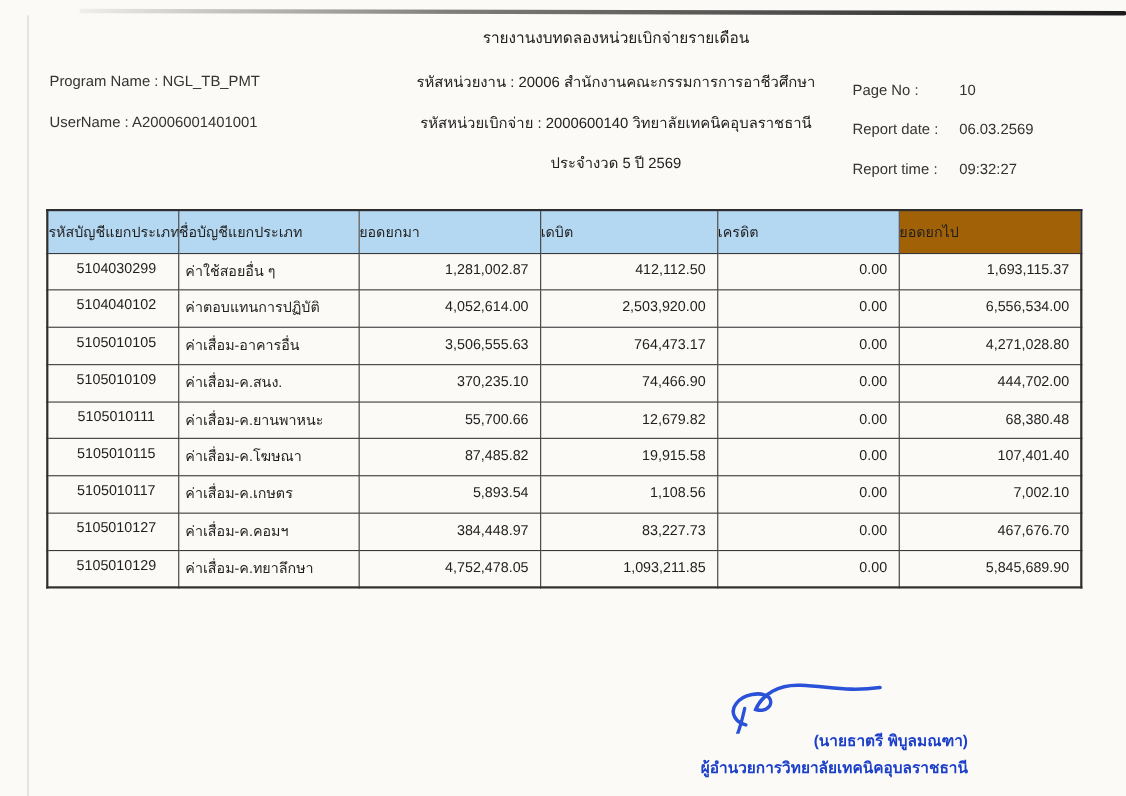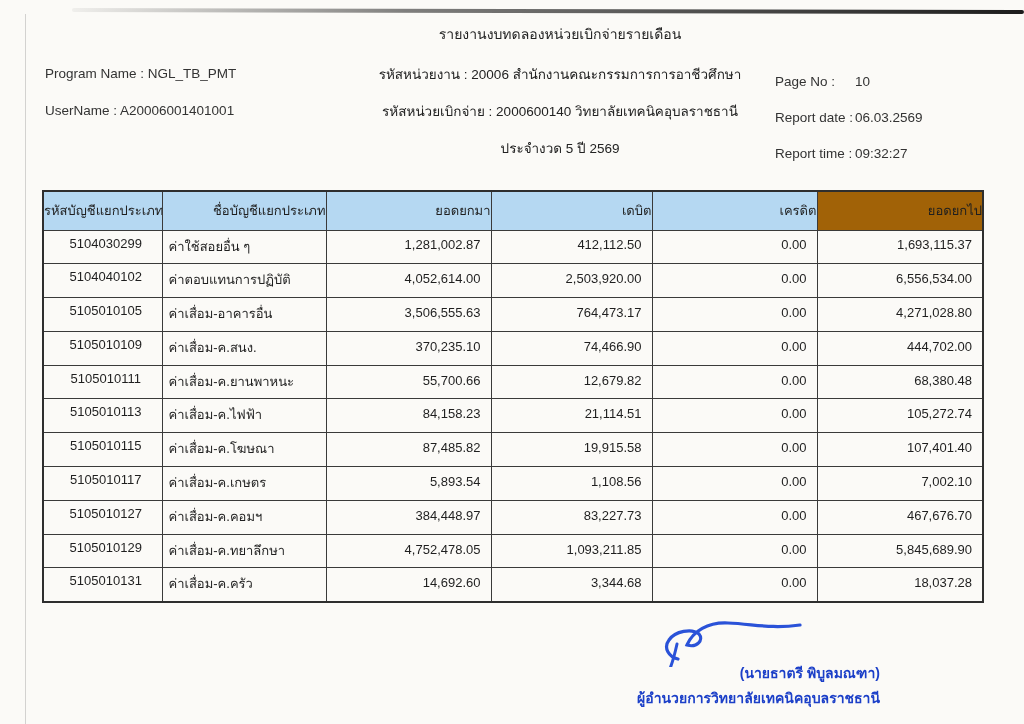--- a/index.html
+++ b/index.html
@@ -31,37 +31,37 @@
   .hdr-left { position: absolute; left: 45px; top: 0; font-size: 13.5px; color: #333; }
   .hdr-left .line1 { position: absolute; top: 66px; left: 0; width: 320px; }
   .hdr-left .line2 { position: absolute; top: 103px; left: 0; width: 320px; }
   .hdr-center { position: absolute; left: 340px; width: 440px; top: 0; text-align: center; font-size: 13.5px; color: #222; }
   .hdr-center .cline1 { position: absolute; top: 63px; left: 0; width: 440px; }
   .hdr-center .cline2 { position: absolute; top: 100px; left: 0; width: 440px; }
   .hdr-center .cline3 { position: absolute; top: 137px; left: 0; width: 440px; }
   .hdr-right { position: absolute; left: 775px; top: 0; font-size: 13.5px; color: #333; }
   .hdr-right .rrow { position: absolute; left: 0; width: 240px; display: flex; }
   .hdr-right .rrow .lbl { width: 80px; flex: none; }
-  .hdr-right .rrow .val { }
+  .hdr-right .rrow .val { margin-left: 17px; }
   .hdr-right .r1 { top: 74px; }
   .hdr-right .r2 { top: 110px; }
   .hdr-right .r3 { top: 146px; }
   
   .report-table {
     position: absolute; left: 42px; top: 190px; width: 940px;
     border-collapse: collapse; table-layout: fixed;
     font-size: 13px; color: #1f1f1f;
     border: 2px solid #2e2e2e;
   }
   .report-table th, .report-table td {
     border: 1.5px solid #3a3a3a;
     overflow: hidden; white-space: nowrap;
   }
   .report-table th {
-    height: 39px; font-weight: normal; text-align: right;
+    height: 39px; font-weight: normal; text-align: left;
     font-size: 13px;
   }
   .report-table td { height: 33.8px; vertical-align: middle; padding-bottom: 4px; }
   td.c-code { text-align: center; padding-left: 6px; vertical-align: top; padding-top: 5px; }
   td.c-name { text-align: left; padding-left: 6px; vertical-align: top; padding-top: 5px; }
   td.c-num  { text-align: right; padding-right: 10px; }
   
   .signature-svg { position: absolute; left: 648px; top: 615px; width: 170px; height: 52px; }
   .footer-sign { position: absolute; left: 520px; width: 360px; text-align: right; font-weight: bold; font-size: 14px; }
   .footer-sign.name { top: 662px; }
@@ -155,28 +155,20 @@
     </tr>
     <tr>
       <td class="c-code">5105010111</td>
       <td class="c-name">ค่าเสื่อม-ค.ยานพาหนะ</td>
       <td class="c-num">55,700.66</td>
       <td class="c-num">12,679.82</td>
       <td class="c-num">0.00</td>
       <td class="c-num">68,380.48</td>
     </tr>
     <tr>
-      <td class="c-code">5105010113</td>
-      <td class="c-name">ค่าเสื่อม-ค.ไฟฟ้า</td>
-      <td class="c-num">84,158.23</td>
-      <td class="c-num">21,114.51</td>
-      <td class="c-num">0.00</td>
-      <td class="c-num">105,272.74</td>
-    </tr>
-    <tr>
       <td class="c-code">5105010115</td>
       <td class="c-name">ค่าเสื่อม-ค.โฆษณา</td>
       <td class="c-num">87,485.82</td>
       <td class="c-num">19,915.58</td>
       <td class="c-num">0.00</td>
       <td class="c-num">107,401.40</td>
     </tr>
     <tr>
       <td class="c-code">5105010117</td>
       <td class="c-name">ค่าเสื่อม-ค.เกษตร</td>
@@ -194,28 +186,20 @@
       <td class="c-num">467,676.70</td>
     </tr>
     <tr>
       <td class="c-code">5105010129</td>
       <td class="c-name">ค่าเสื่อม-ค.ทยาลึกษา</td>
       <td class="c-num">4,752,478.05</td>
       <td class="c-num">1,093,211.85</td>
       <td class="c-num">0.00</td>
       <td class="c-num">5,845,689.90</td>
     </tr>
-    <tr>
-      <td class="c-code">5105010131</td>
-      <td class="c-name">ค่าเสื่อม-ค.ครัว</td>
-      <td class="c-num">14,692.60</td>
-      <td class="c-num">3,344.68</td>
-      <td class="c-num">0.00</td>
-      <td class="c-num">18,037.28</td>
-    </tr>
   </tbody>
 </table>
 
 <svg class="signature-svg" viewBox="0 0 170 52">
   <path d="M30 44 C21 42 15 33 21 25 C27 16 44 13 51 19 C56 25 49 33 39 30 C45 16 60 7 80 8 C106 9 122 14 152 10" fill="none" stroke="#2a52d8" stroke-width="3.2" stroke-linecap="round"></path>
   <path d="M29 29 C27 38 25 47 21 56" fill="none" stroke="#2a52d8" stroke-width="3" stroke-linecap="round"></path>
 </svg>
 
 <div class="footer-sign name" style="color:#1b3fc8">(นายธาตรี  พิบูลมณฑา)</div>
 <div class="footer-sign title" style="color:#1b3fc8">ผู้อำนวยการวิทยาลัยเทคนิคอุบลราชธานี</div>

